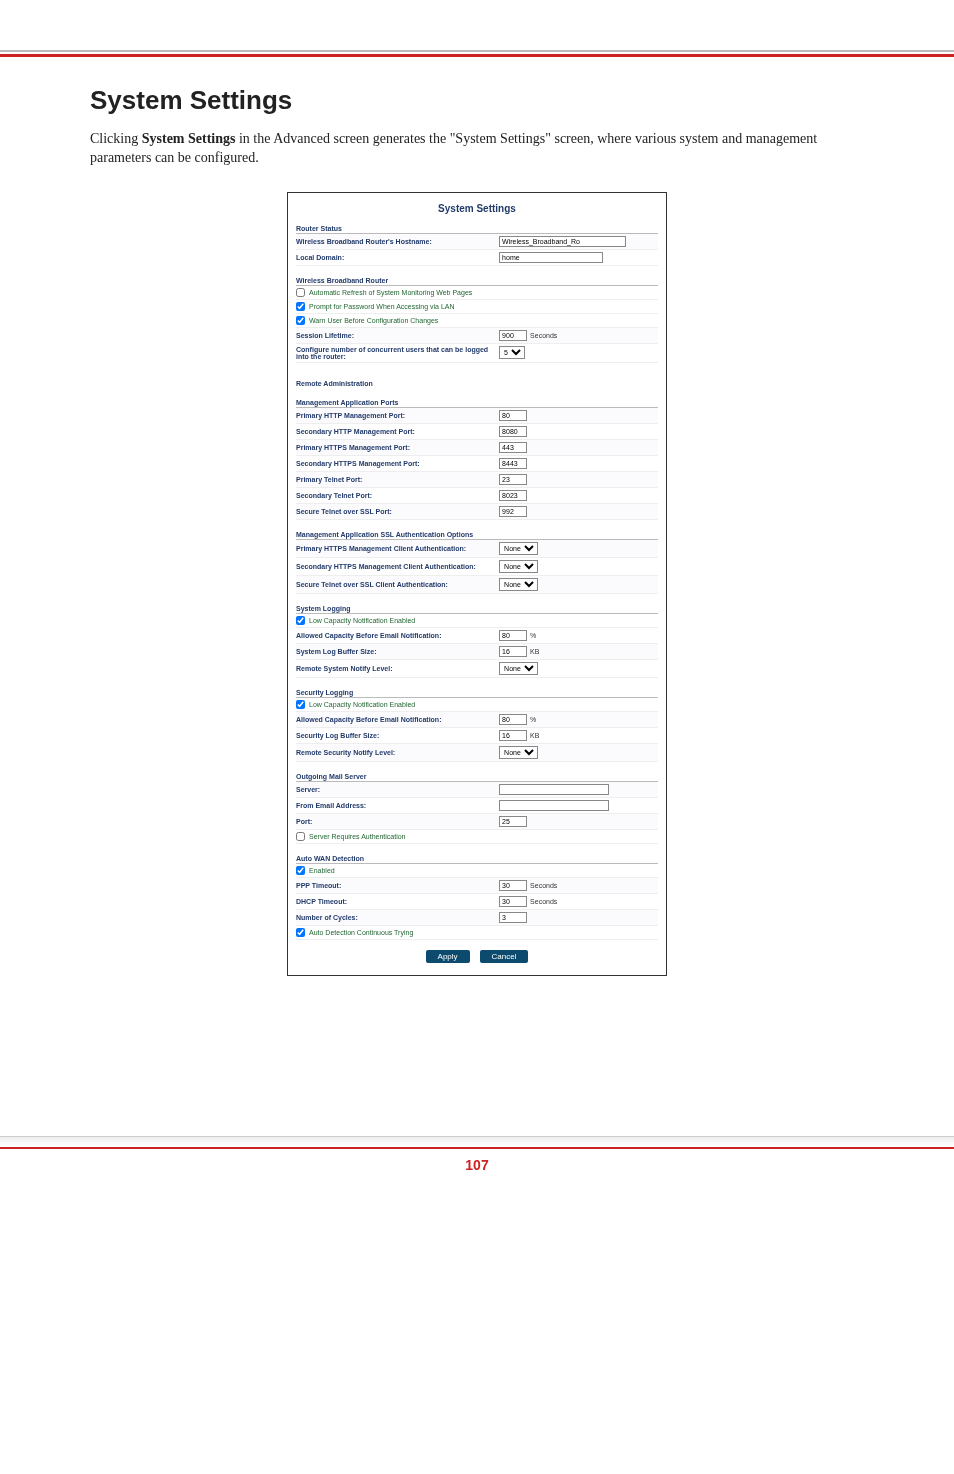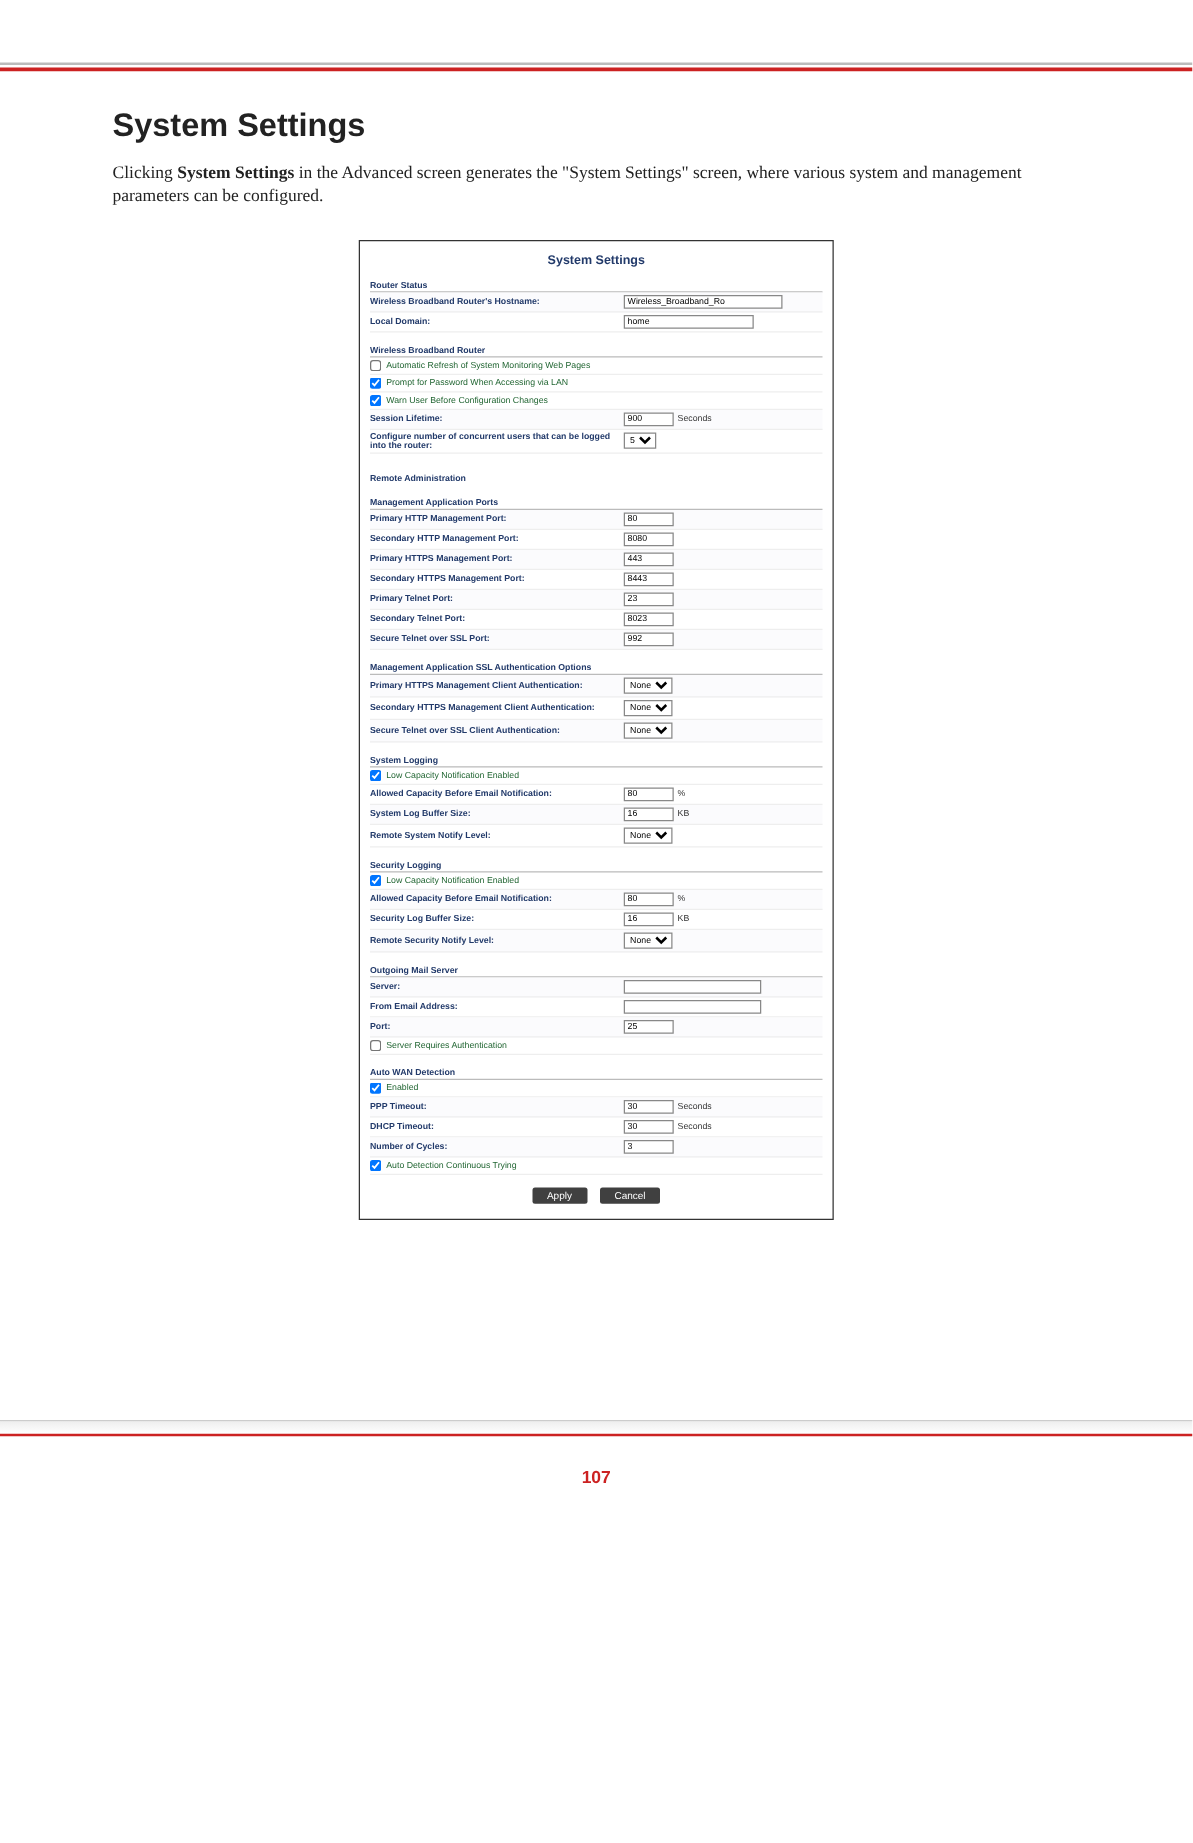--- a/index.html
+++ b/index.html
@@ -110,21 +110,21 @@
     font-size: 7px;
     font-family: inherit;
     height: 11px;
     line-height: 11px;
     padding: 0 2px;
     border: 1px solid #888;
     background: #fff;
     box-sizing: border-box;
     width: 70px;
   }
-  .row-val input.narrow { width: 40px; }
+  .row-val input.narrow { width: 28px; }
   .row-val select {
     font-size: 7px;
     height: 13px;
     border: 1px solid #888;
     background: #fff;
   }
   .cb-row {
     display: flex;
     align-items: center;
     gap: 4px;
@@ -135,21 +135,21 @@
   .cb-row input[type=checkbox] {
     width: 9px; height: 9px; margin:0;
   }
   .unit { color: #333; }
   .btn-row {
     text-align: center;
     margin-top: 10px;
   }
   .btn {
     display: inline-block;
-    background: #404040;
+    background: #0c4a6e;
     color: #fff;
     font-size: 8px;
     padding: 2px 12px;
     border-radius: 2px;
     margin: 0 4px;
     border: none;
     cursor: pointer;
   }
 
   .footer-rule {
@@ -158,21 +158,21 @@
     background: linear-gradient(#eee, #fff);
     border-top: 1px solid #ccc;
     border-bottom: 2px solid #c22;
   }
   .page-num {
     text-align: center;
     font-family: "Helvetica Neue", Arial, sans-serif;
     font-weight: bold;
     color: #c22;
     font-size: 14px;
-    margin-top: 24px;
+    margin-top: 8px;
     padding-bottom: 30px;
   }
 </style>
 </head>
 <body>
 
 <div class="page">
   <div class="chapter-bar">
     <hr class="chapter-rule">
     <div class="red-line"></div>

